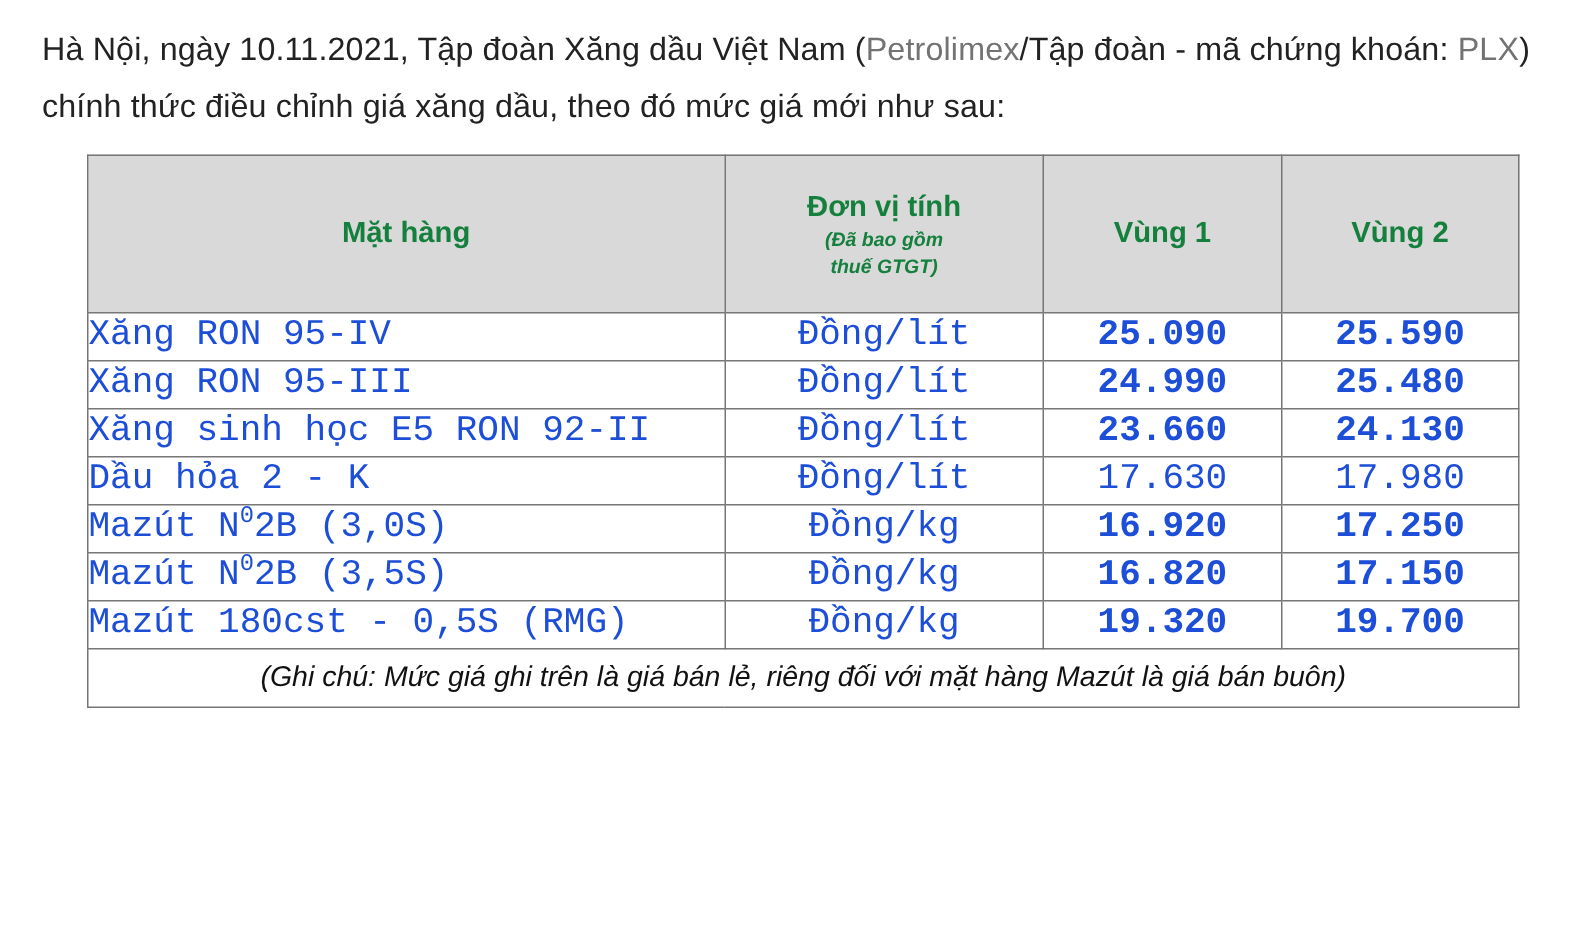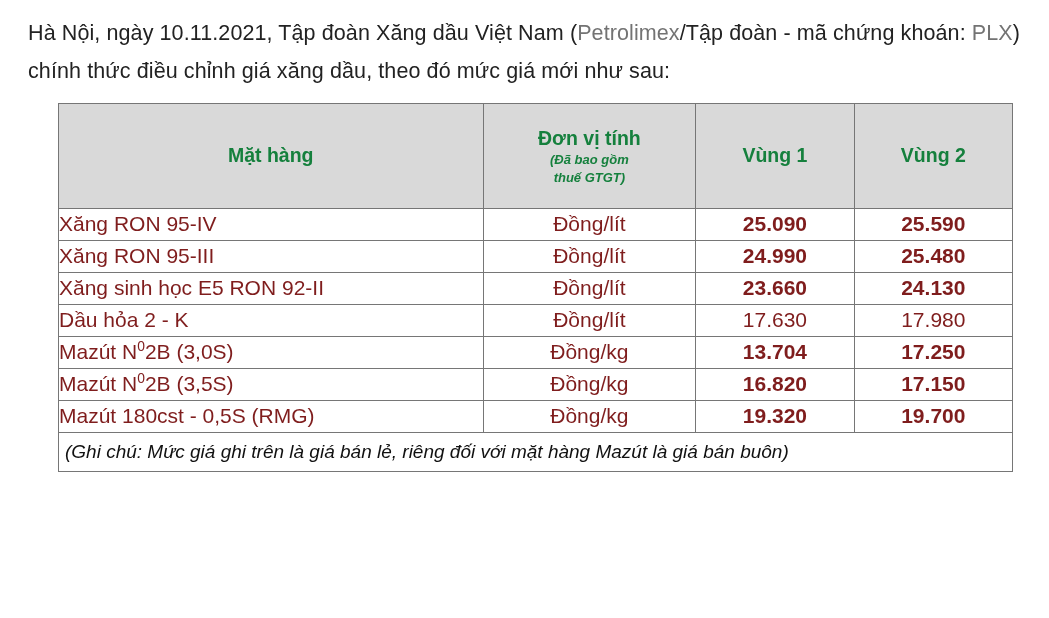--- a/index.html
+++ b/index.html
@@ -62,37 +62,39 @@
     font-weight: bold;
     font-size: 13px;
   }
   col.c-item { width: 44.5%; }
   col.c-unit { width: 22.3%; }
   col.c-z1  { width: 16.6%; }
   col.c-z2  { width: 16.6%; }
 
   tbody td {
     height: 31px;
-    font-size: 21px;
-    color: #7f1d1d;
+    font-size: 24px;
+    color: #1d4ed8;
     padding: 1px 6px;
     line-height: 1.15;
+    font-family: Liberation Mono, monospace;
   }
   td.item { text-align: left; padding-left: 10px; }
   td.unit { text-align: center; }
   td.num  { text-align: center; }
   td.num.bold { font-weight: bold; }
 
   sup.zero {
     font-size: 0.66em;
     vertical-align: super;
     line-height: 0;
   }
 
   tfoot td.note {
+    text-align: center;
     font-style: italic;
     font-size: 19px;
     height: 34px;
     padding: 2px 6px;
     color: #111;
   }
 </style>
 </head>
 <body>
 
@@ -143,21 +145,21 @@
           </tr>
           <tr>
             <td class="item">Dầu hỏa 2 - K</td>
             <td class="unit">Đồng/lít</td>
             <td class="num">17.630</td>
             <td class="num">17.980</td>
           </tr>
           <tr>
             <td class="item"><span>Mazút N</span><sup class="zero">0</sup><span>2B (3,0S)</span></td>
             <td class="unit">Đồng/kg</td>
-            <td class="num bold">13.704</td>
+            <td class="num bold">16.920</td>
             <td class="num bold">17.250</td>
           </tr>
           <tr>
             <td class="item"><span>Mazút N</span><sup class="zero">0</sup><span>2B (3,5S)</span></td>
             <td class="unit">Đồng/kg</td>
             <td class="num bold">16.820</td>
             <td class="num bold">17.150</td>
           </tr>
           <tr>
             <td class="item">Mazút 180cst - 0,5S (RMG)</td>

